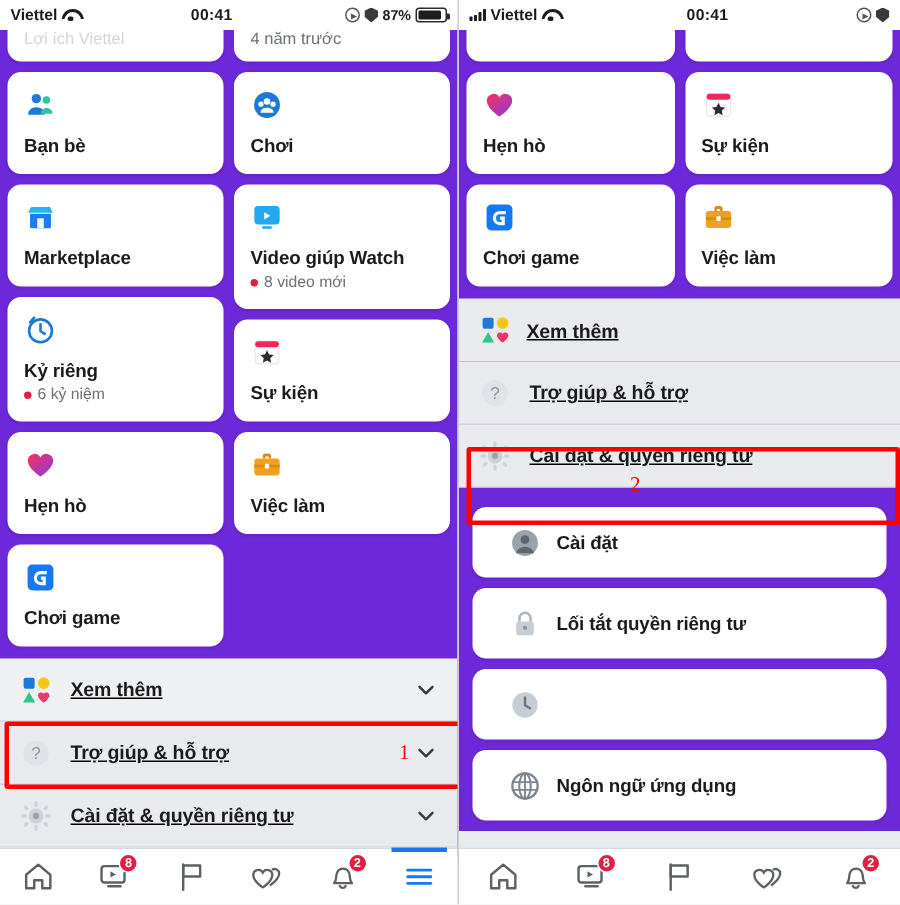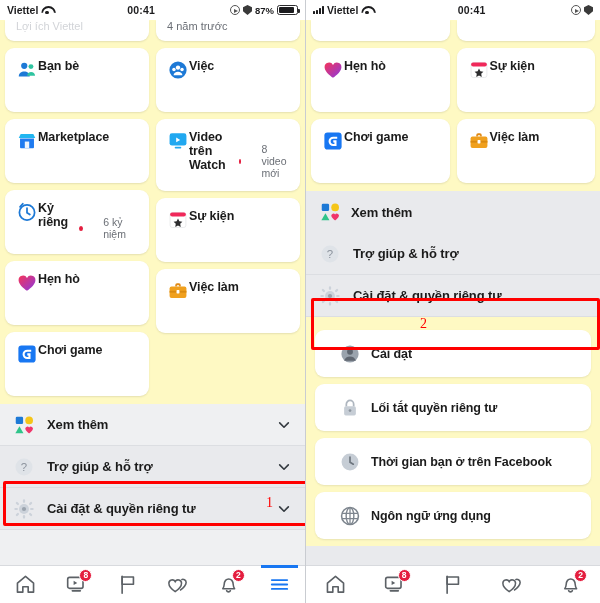--- a/index.html
+++ b/index.html
@@ -49,45 +49,45 @@
     width: 0; height: 0; border-left: 4px solid #555;
     border-top: 2px solid transparent; border-bottom: 2px solid transparent;
   }
   .sb-shield { width: 9px; height: 10px; background: #3a3a3a;
     clip-path: polygon(50% 0,100% 22%,100% 62%,50% 100%,0 62%,0 22%); }
   .battery { width: 21px; height: 10px; border: 1.2px solid #2c2c2e; border-radius: 2.5px; position: relative; padding: 1px; }
   .battery::after { content:""; position:absolute; right:-3px; top:3px; width:1.6px; height:4px; background:#2c2c2e; border-radius:0 1px 1px 0; }
   .battery i { display:block; height:100%; width:87%; background:#1c1c1e; border-radius:1px; }
 
   
-  .body { position: relative; height: 551px; overflow: hidden; background: #fef9c3; }
+  .body { position: relative; height: 551px; overflow: hidden; background: #6d28d9; }
   .panel-right .body { height: 540px; }
 
   
   .tilegrid { display: flex; gap: 7px; padding: 0 5px; }
   .col { flex: 1; display: flex; flex-direction: column; gap: 7px; }
   .tile {
     background: #fff; border-radius: 9px; padding: 11px 11px 12px 11px;
     box-shadow: 0 1px 2px rgba(0,0,0,.10);
-    min-height: 64px; display: flex; flex-direction: row; justify-content: flex-start;
+    min-height: 64px; display: flex; flex-direction: column; justify-content: flex-start;
   }
   .tile .ico { margin-bottom: 9px; }
   .tile .tl { font-size: 12.5px; color: #1b1b1b; font-weight: bold; letter-spacing: -.1px; }
-  .tile .sub { font-size: 10.5px; color: #6b6f76; margin-top: 13px; display: flex; align-items: center; gap: 20px; }
+  .tile .sub { font-size: 10.5px; color: #6b6f76; margin-top: 3px; display: flex; align-items: center; gap: 4px; }
   .dot { width: 5px; height: 5px; border-radius: 50%; background: #e41e3f; display: inline-block; }
   .tile-stub { background:#fff; border-radius: 0 0 9px 9px; box-shadow: 0 1px 2px rgba(0,0,0,.10);
     padding: 0 11px 9px 11px; font-size: 11px; color:#6b6f76; }
   .tile-stub.faint { color: #d2d4d8; }
 
   
   .ico { width: 22px; height: 22px; position: relative; display:block; }
   .ico svg { width: 22px; height: 22px; display:block; }
 
   
-  .rowsec { margin-top: 8px; }
+  .rowsec { margin-top: 8px; text-decoration: underline; }
   .row {
     display: flex; align-items: center; gap: 12px;
     height: 42px; padding: 0 13px; background: #e9eaed;
     border-bottom: 1px solid #dcdee2; position: relative;
   }
   .row.lighter { background: #eff0f2; }
   .row-label { font-size: 13px; font-weight: bold; color: #1b1b1b; flex: 1; letter-spacing: -.1px; }
   .chev { width: 16px; height: 16px; flex: 0 0 auto; }
   .chev svg { width: 16px; height: 16px; display:block; }
 
@@ -232,32 +232,32 @@
           <div class="tile">
             <span class="ico">
               <svg viewBox="0 0 24 24">
                   <circle cx="12" cy="12" r="9.4" fill="#1d79d6"></circle>
                   <circle cx="12" cy="9.4" r="2.4" fill="#fff"></circle>
                   <circle cx="7.6" cy="11.4" r="1.9" fill="#fff"></circle>
                   <circle cx="16.4" cy="11.4" r="1.9" fill="#fff"></circle>
                   <path d="M7.2 17.6c0-2.2 2.2-3.6 4.8-3.6s4.8 1.4 4.8 3.6z" fill="#fff"></path>
                 </svg>
             </span>
-            <span class="tl">Việc</span>
+            <span class="tl">Chơi</span>
           </div>
 
           <div class="tile">
             <span class="ico">
               <svg viewBox="0 0 24 24">
                   <rect x="2.8" y="3.6" width="18.4" height="13.4" rx="2.6" fill="#21a8f0"></rect>
                   <path d="M10 8.2v5.2l4.4-2.6z" fill="#fff"></path>
                   <rect x="8.4" y="18.4" width="7.2" height="1.8" rx=".9" fill="#21a8f0"></rect>
                 </svg>
             </span>
-            <span class="tl">Video trên Watch</span>
+            <span class="tl">Video giúp Watch</span>
             <span class="sub">
               <i class="dot"></i>
               <span>8 video mới</span>
             </span>
           </div>
 
 
           <div class="tile">
             <span class="ico">
               <svg viewBox="0 0 24 24">
@@ -545,21 +545,20 @@
         <span class="row-label">Lối tắt quyền riêng tư</span>
       </div>
 
       <div class="cardrow">
         <span class="ico">
           <svg viewBox="0 0 24 24">
               <circle cx="12" cy="12" r="9.2" fill="#c6cdd5"></circle>
               <path d="M12 6.6v5.6l3.6 2.2" fill="none" stroke="#6d757e" stroke-width="1.8" stroke-linecap="round"></path>
             </svg>
         </span>
-        <span class="row-label">Thời gian bạn ở trên Facebook</span>
       </div>
 
       <div class="cardrow">
         <span class="ico">
           <svg viewBox="0 0 24 24">
               <circle cx="12" cy="12" r="9.2" fill="none" stroke="#7d858e" stroke-width="1.7"></circle>
               <ellipse cx="12" cy="12" rx="4.2" ry="9.2" fill="none" stroke="#7d858e" stroke-width="1.5"></ellipse>
               <path d="M3.2 9.2h17.6M3.2 14.8h17.6M12 2.8v18.4" fill="none" stroke="#7d858e" stroke-width="1.4"></path>
             </svg>
         </span>

